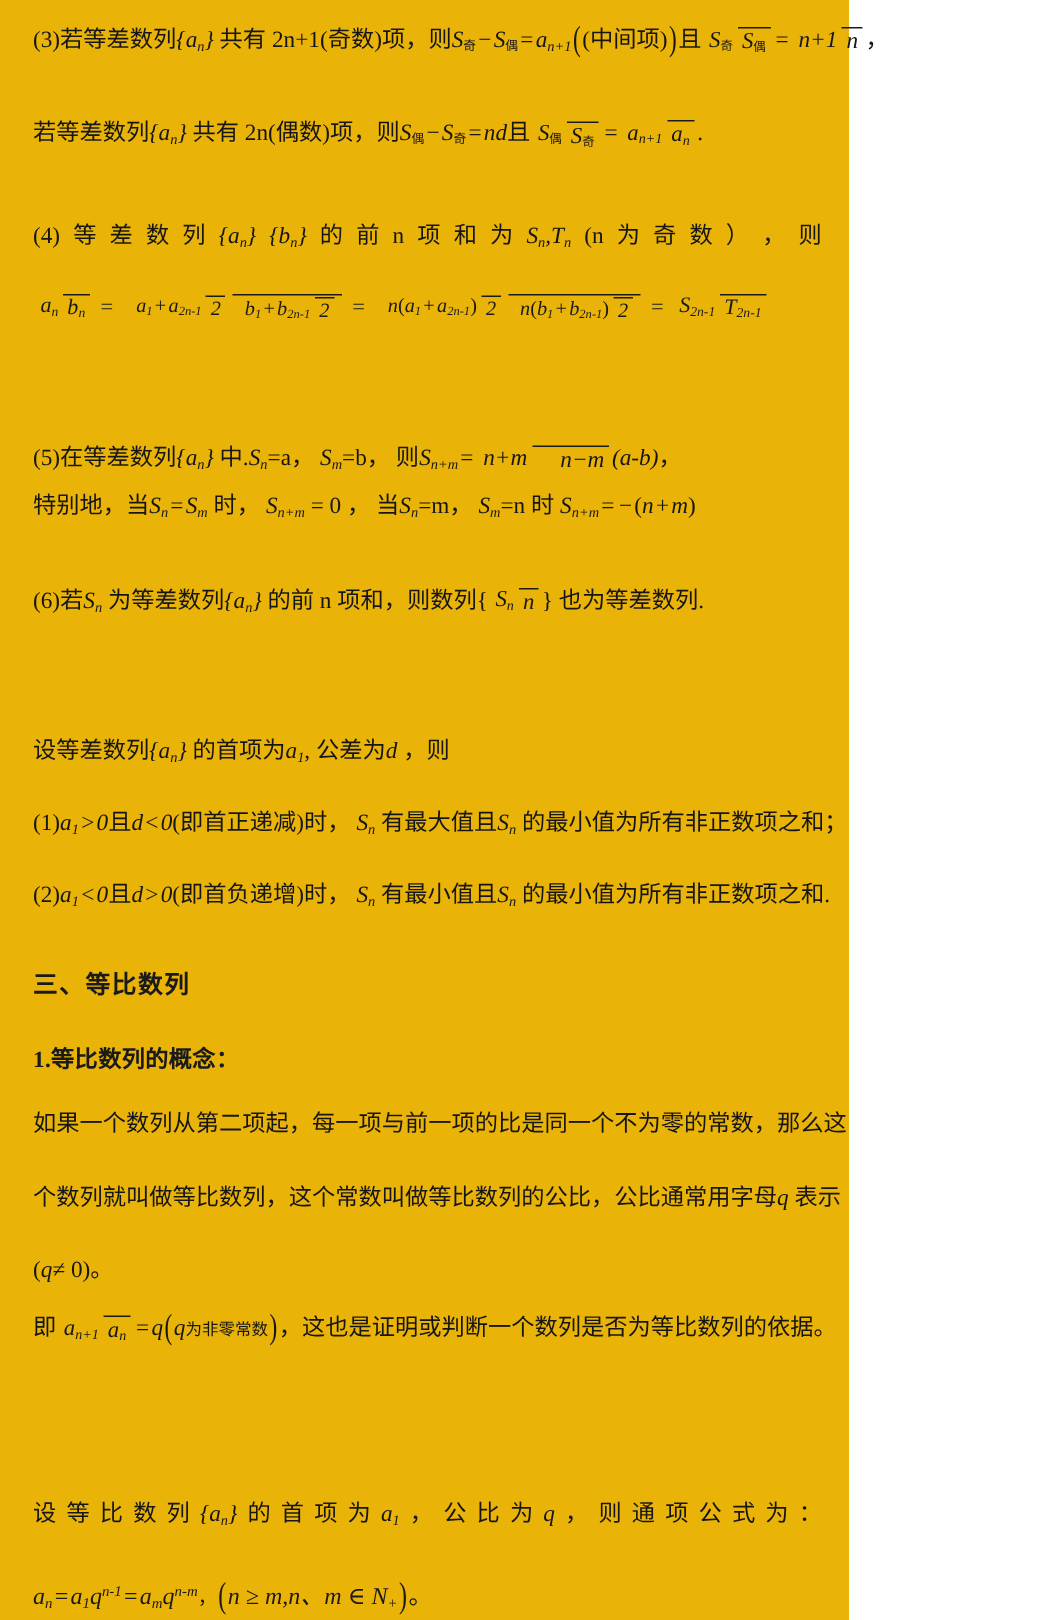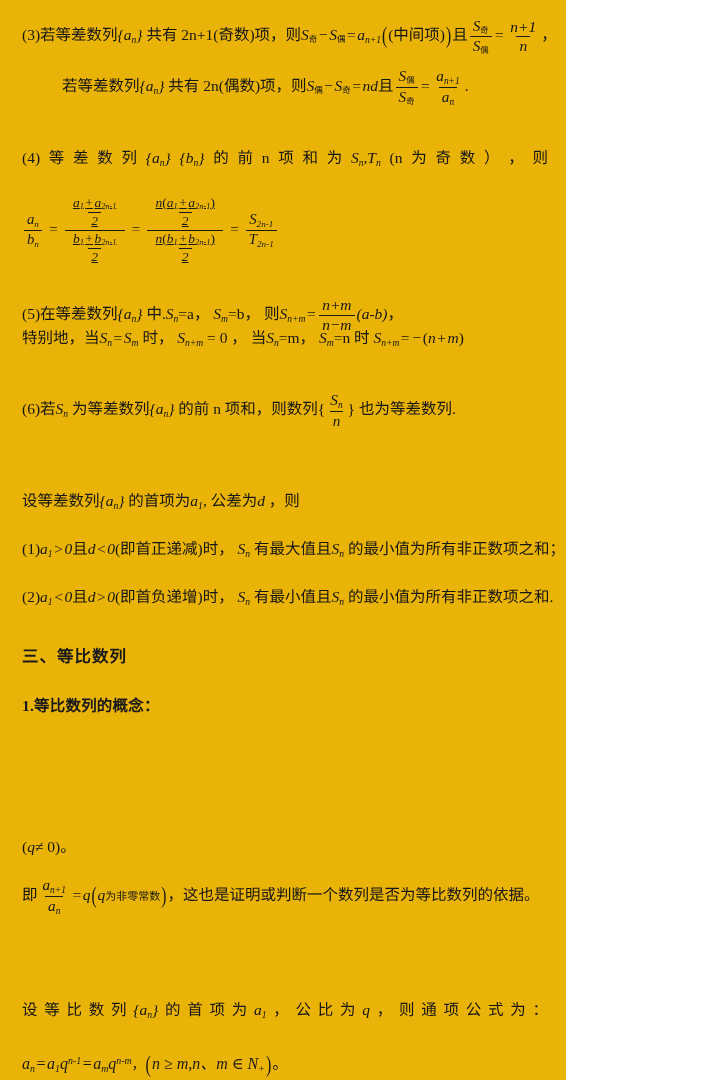--- a/index.html
+++ b/index.html
@@ -85,30 +85,30 @@
     font-style: normal;
     display: inline-block;
     transform: scaleY(1.5);
     transform-origin: center;
     padding: 0 1px;
   }
 
   
   .frac {
     display: inline-flex;
-    flex-direction: column;
+    flex-direction: row;
     align-items: center;
     vertical-align: middle;
     margin: 0 2px;
     line-height: 1.08;
     font-size: 0.98em;
   }
   .frac > .num { padding: 0 3px 1px 3px; }
   .frac > .den { padding: 1px 3px 0 3px; border-top: 1.1px solid #1a1a1a; }
-  .frac.small { font-size: 0.9em; text-decoration: underline; }
+  .frac.small { font-size: 0.9em; }
   .frac.nested { font-size: 1em; }
   .frac.nested > .den { border-top-width: 1.3px; }
 
   
   .r { position: absolute; left: 22px; }
 </style>
 </head>
 <body>
 
 <div class="page">
@@ -119,21 +119,21 @@
       <span>共有 2n+1(奇数)项，则</span><span class="math"><span class="mvar">S</span><span class="msub cn">奇</span><span class="op">−</span><span class="mvar">S</span><span class="msub cn">偶</span><span class="op">=</span><span class="mvar">a</span><span class="msub">n+1</span></span><span class="math bigparen">(</span><span class="cn" style="font-size:15.5px;">(中间项)</span><span class="math bigparen">)</span><span class="cn" style="font-size:15.5px;">且</span><span class="math frac">
           <span class="num"><span class="mvar">S</span><span class="msub cn">奇</span></span>
           <span class="den"><span class="mvar">S</span><span class="msub cn">偶</span></span>
         </span><span class="math op">=</span><span class="math frac">
           <span class="num"><span class="mvar" style="font-size:15.5px;">n+1</span></span>
           <span class="den"><span class="mvar" style="font-size:15.5px;">n</span></span>
         </span><span class="cn">，</span>
     </span>
   </div>
 
-  <div class="r" style="top:68px;margin-left:40px;">
+  <div class="r" style="top:80px;">
     <span class="line">
       <span>若等差数列</span><span class="math">{<span class="mvar">a</span><span class="msub">n</span>}</span>
       <span>共有 2n(偶数)项，则</span><span class="math"><span class="mvar">S</span><span class="msub cn">偶</span><span class="op">−</span><span class="mvar">S</span><span class="msub cn">奇</span><span class="op">=</span><span class="mvar">nd</span></span><span class="cn" style="font-size:15.5px;">且</span><span class="math frac">
           <span class="num"><span class="mvar">S</span><span class="msub cn">偶</span></span>
           <span class="den"><span class="mvar">S</span><span class="msub cn">奇</span></span>
         </span><span class="math op">=</span><span class="math frac">
           <span class="num"><span class="mvar">a</span><span class="msub">n+1</span></span>
           <span class="den"><span class="mvar">a</span><span class="msub">n</span></span>
         </span><span class="cn">.</span>
     </span>
@@ -207,21 +207,21 @@
     </span>
   </div>
 
   <div class="r" style="top:297px;">
     <span class="line">
       <span>(5)在等差数列</span><span class="math">{<span class="mvar">a</span><span class="msub">n</span>}</span>
       <span>中.</span><span class="math"><span class="mvar">S</span><span class="msub">n</span></span><span>=a，</span>
       <span class="math"><span class="mvar">S</span><span class="msub">m</span></span><span>=b，</span>
       <span>则</span><span class="math"><span class="mvar">S</span><span class="msub">n+m</span></span><span class="math op">=</span><span class="math frac">
           <span class="num"><span class="mvar" style="font-size:15.5px;">n+m</span></span>
-          <span class="den"><span class="mvar" style="font-size:15.5px;">n−m</span></span>
+          <span class="den"><span class="mvar" style="font-size:15.5px;margin-left:16px;">n−m</span></span>
         </span><span class="math">(a-b)</span><span class="cn">，</span>
     </span>
   </div>
 
   <div class="r" style="top:329px;">
     <span class="line">
       <span>特别地，当</span><span class="math"><span class="mvar">S</span><span class="msub">n</span><span class="op">=</span><span class="mvar">S</span><span class="msub">m</span></span>
       <span>时，</span>
       <span class="math"><span class="mvar">S</span><span class="msub">n+m</span></span>
       <span>= 0 ，</span>
@@ -267,21 +267,28 @@
       <span class="math"><span class="mvar">S</span><span class="msub">n</span></span>
       <span>有最小值且</span><span class="math"><span class="mvar">S</span><span class="msub">n</span></span>
       <span>的最小值为所有非正数项之和.</span>
     </span>
   </div>
 
   <div class="r sec-heading" style="top:643px;">三、等比数列</div>
 
   <div class="r heading" style="top:693px;">1.等比数列的概念：</div>
 
-
+  <div class="r line" style="top:742px;">如果一个数列从第二项起，每一项与前一项的比是同一个不为零的常数，那么这</div>
+
+  <div class="r" style="top:790px;">
+    <span class="line">
+      <span>个数列就叫做等比数列，这个常数叫做等比数列的公比，公比通常用字母</span><span class="math mvar">q</span>
+      <span>表示</span>
+    </span>
+  </div>
 
   <div class="r" style="top:838px;">
     <span class="line">
       <span class="math paren">(</span><span class="math mvar">q</span><span class="math up">≠ 0</span><span class="cn">)。</span>
     </span>
   </div>
 
   <div class="r" style="top:877px;">
     <span class="line">
       <span>即</span><span class="math frac">

